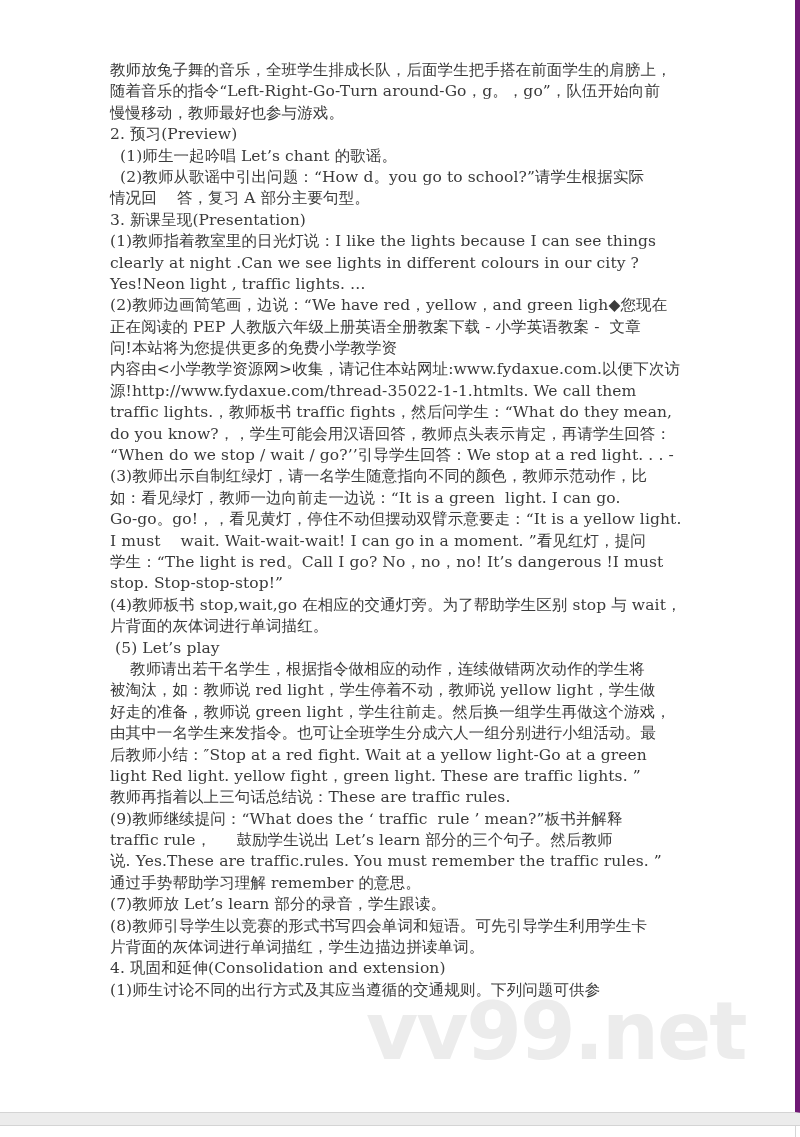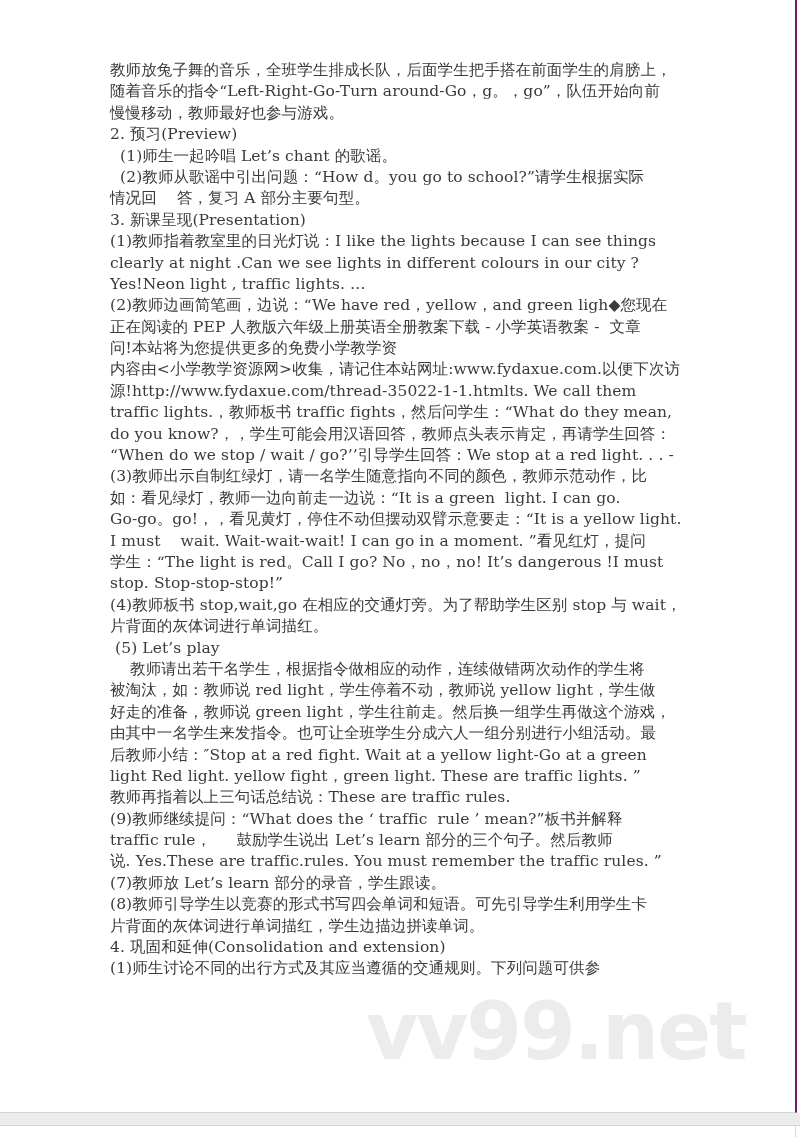--- a/index.html
+++ b/index.html
@@ -6,21 +6,21 @@
   body {
     width: 800px; height: 1137px; overflow: hidden;
     background: #ffffff;
     position: relative;
     font-family: "DejaVu Serif", "Liberation Serif", serif;
   }
   .page {
     position: absolute; left: 0; top: 0;
     width: 795px; height: 1112px;
     background: #fff;
-    border-right: 2px solid #701a75;
+    border-right: 6px solid #701a75;
     border-bottom: 1px solid #d4d4d4;
   }
   .page-gap {
     position: absolute; left: 0; top: 1113px;
     width: 800px; height: 12px;
     background: #ececec;
     border-bottom: 1px solid #d4d4d4;
   }
   .page-next {
     position: absolute; left: 0; top: 1126px;
@@ -89,20 +89,21 @@
     <span class="line">    教师请出若干名学生，根据指令做相应的动作，连续做错两次动作的学生将</span>
     <span class="line">被淘汰，如：教师说 red light，学生停着不动，教师说 yellow light，学生做</span>
     <span class="line">好走的准备，教师说 green light，学生往前走。然后换一组学生再做这个游戏，</span>
     <span class="line">由其中一名学生来发指令。也可让全班学生分成六人一组分别进行小组活动。最</span>
     <span class="line">后教师小结：″Stop at a red fight. Wait at a yellow light-Go at a green</span>
     <span class="line">light Red light. yellow fight，green light. These are traffic lights. ”</span>
     <span class="line">教师再指着以上三句话总结说：These are traffic rules.</span>
     <span class="line">(9)教师继续提问：“What does the ‘ traffic  rule ’ mean?”板书并解释</span>
     <span class="line">traffic rule，     鼓励学生说出 Let’s learn 部分的三个句子。然后教师</span>
     <span class="line">说. Yes.These are traffic.rules. You must remember the traffic rules. ”</span>
+    <span class="line">通过手势帮助学习理解 remember 的意思。</span>
     <span class="line">(7)教师放 Let’s learn 部分的录音，学生跟读。</span>
     <span class="line">(8)教师引导学生以竞赛的形式书写四会单词和短语。可先引导学生利用学生卡</span>
     <span class="line">片背面的灰体词进行单词描红，学生边描边拼读单词。</span>
     <span class="line">4. 巩固和延伸(Consolidation and extension)</span>
     <span class="line">(1)师生讨论不同的出行方式及其应当遵循的交通规则。下列问题可供参</span>
   </div>
   <div class="watermark">vv99.net</div>
 </div>
 <div class="page-gap"></div>
 <div class="page-next"></div>

